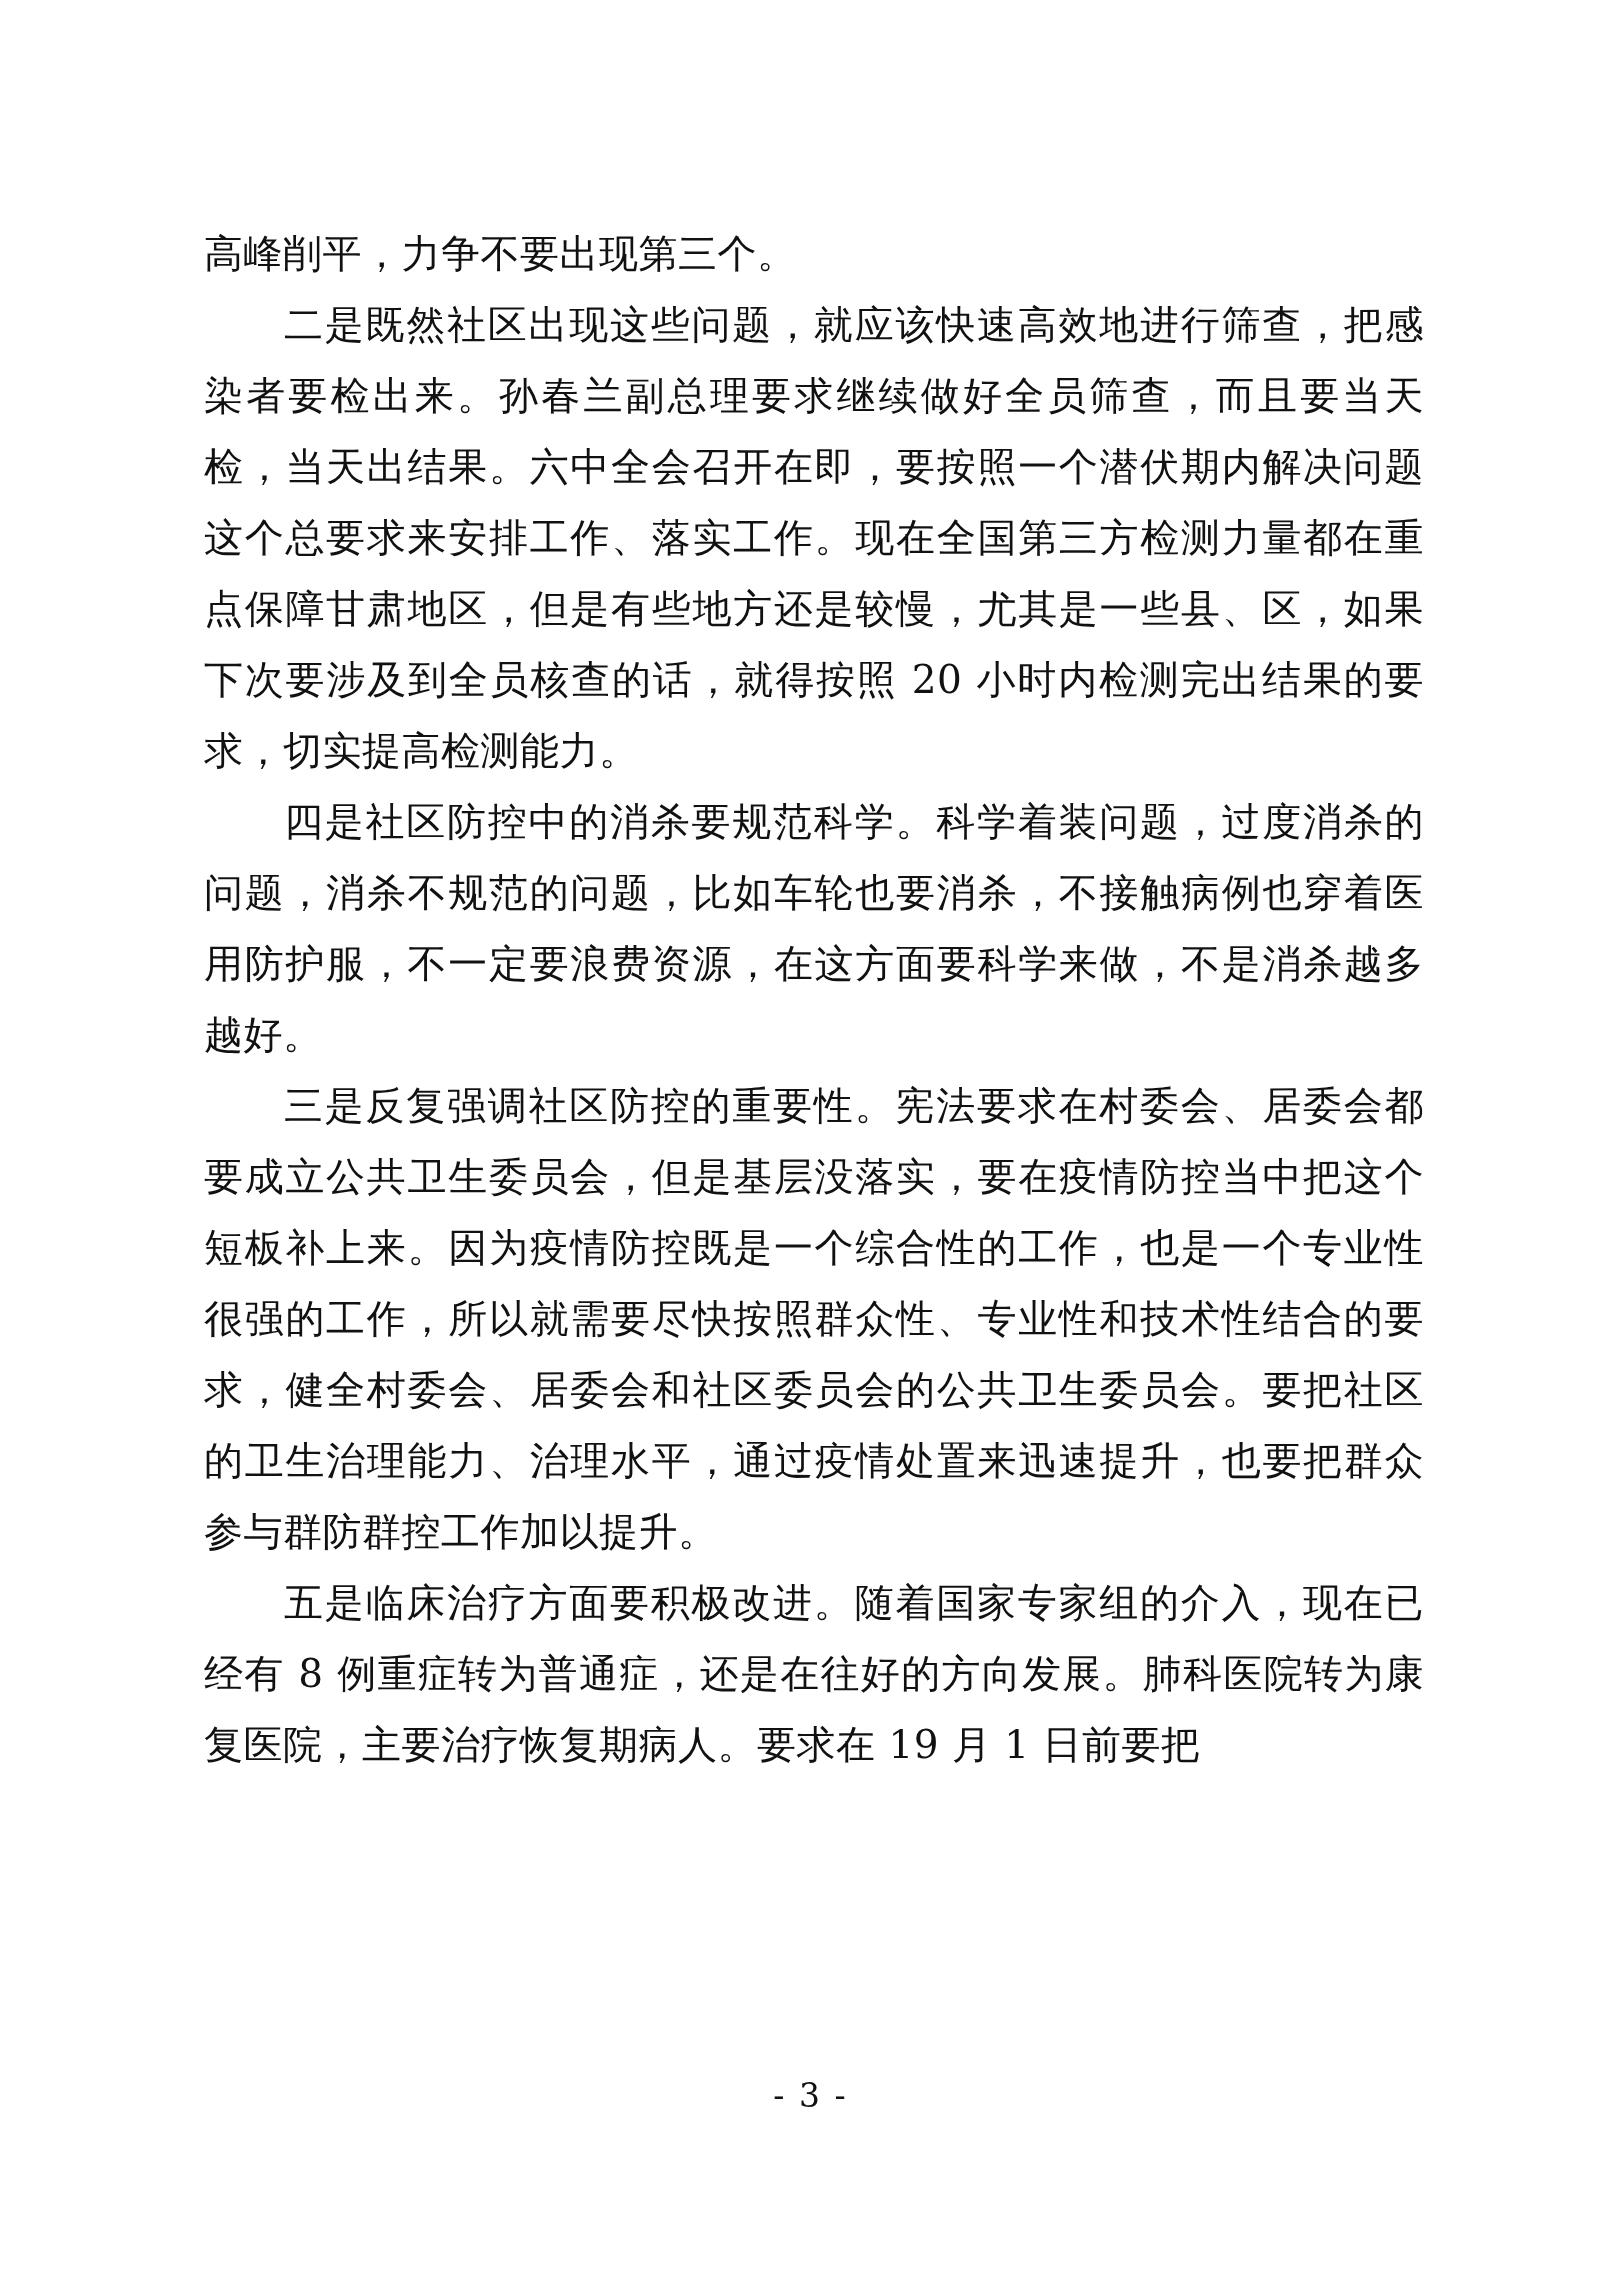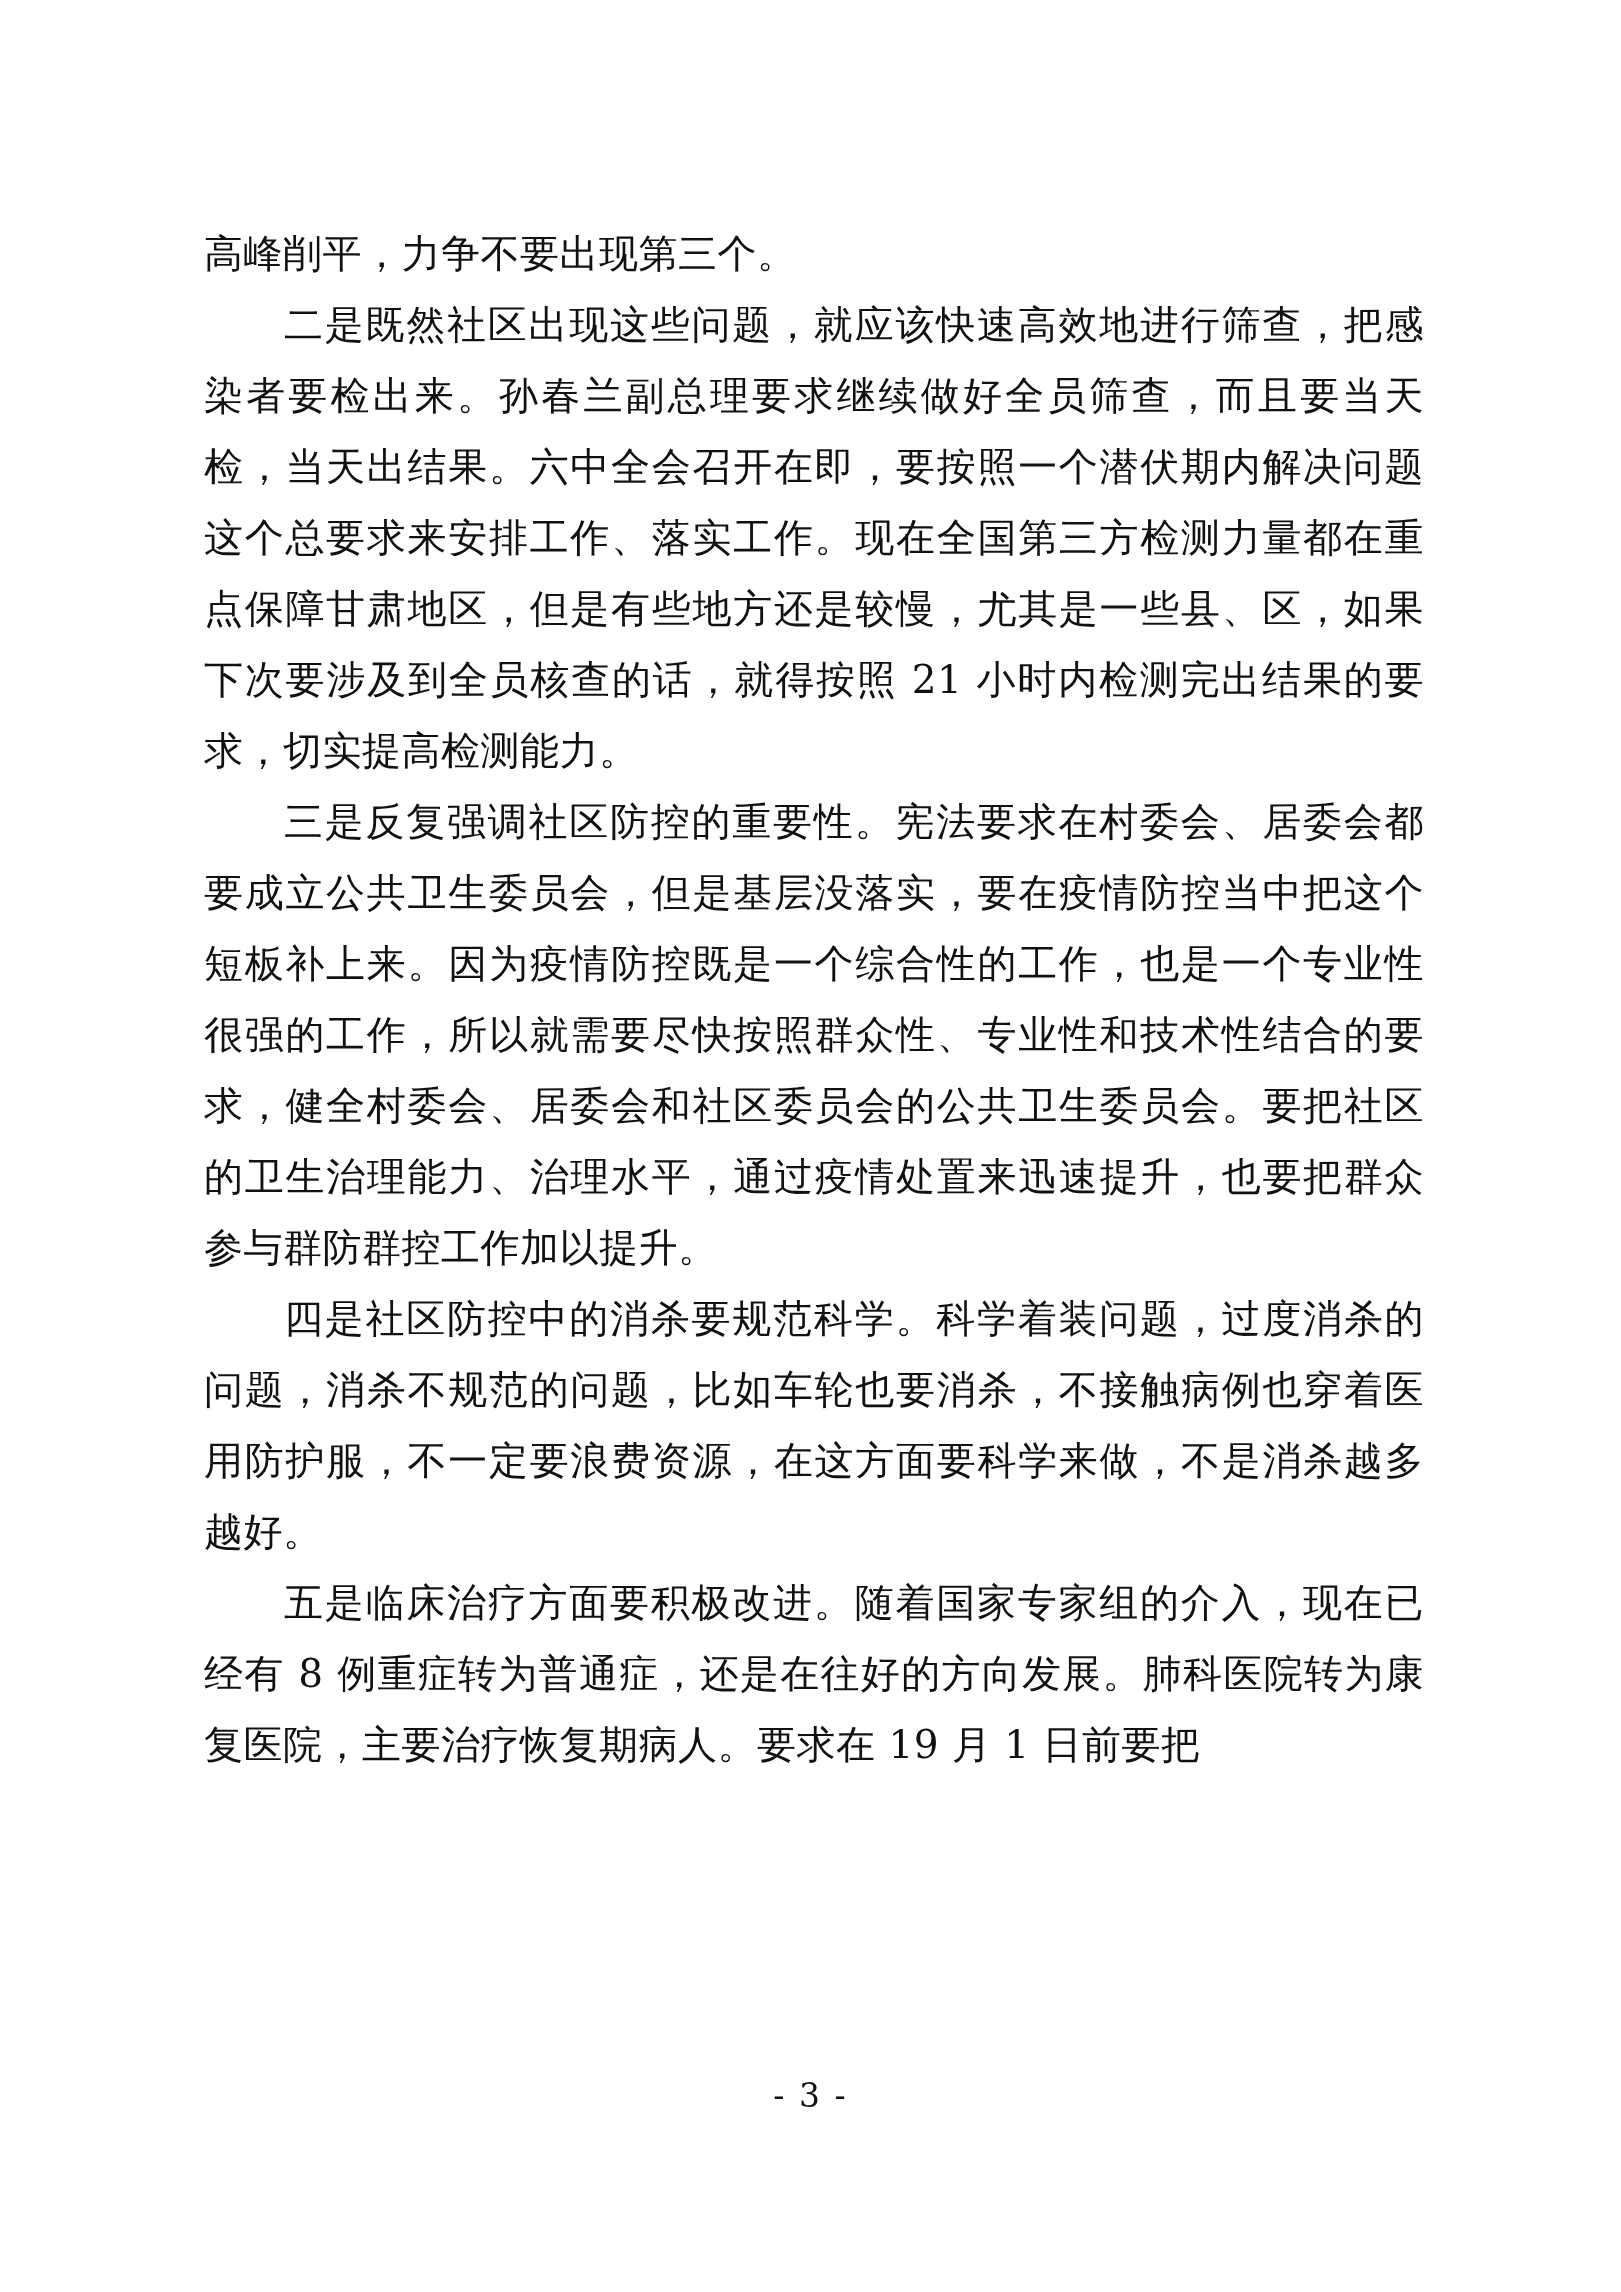--- a/index.html
+++ b/index.html
@@ -53,20 +53,20 @@
     font-family: "DejaVu Serif", "Liberation Serif", serif;
     letter-spacing: 2px;
   }
 </style>
 </head>
 <body>
 
 <div class="page">
   <div class="content">
     <p class="para">高峰削平，力争不要出现第三个。</p>
-    <p class="para indent">二是既然社区出现这些问题，就应该快速高效地进行筛查，把感染者要检出来。孙春兰副总理要求继续做好全员筛查，而且要当天检，当天出结果。六中全会召开在即，要按照一个潜伏期内解决问题这个总要求来安排工作、落实工作。现在全国第三方检测力量都在重点保障甘肃地区，但是有些地方还是较慢，尤其是一些县、区，如果下次要涉及到全员核查的话，就得按照 21 小时内检测完出结果的要求，切实提高检测能力。</p>
+    <p class="para indent">二是既然社区出现这些问题，就应该快速高效地进行筛查，把感染者要检出来。孙春兰副总理要求继续做好全员筛查，而且要当天检，当天出结果。六中全会召开在即，要按照一个潜伏期内解决问题这个总要求来安排工作、落实工作。现在全国第三方检测力量都在重点保障甘肃地区，但是有些地方还是较慢，尤其是一些县、区，如果下次要涉及到全员核查的话，就得按照 20 小时内检测完出结果的要求，切实提高检测能力。</p>
+    <p class="para indent">四是社区防控中的消杀要规范科学。科学着装问题，过度消杀的问题，消杀不规范的问题，比如车轮也要消杀，不接触病例也穿着医用防护服，不一定要浪费资源，在这方面要科学来做，不是消杀越多越好。</p>
     <p class="para indent">三是反复强调社区防控的重要性。宪法要求在村委会、居委会都要成立公共卫生委员会，但是基层没落实，要在疫情防控当中把这个短板补上来。因为疫情防控既是一个综合性的工作，也是一个专业性很强的工作，所以就需要尽快按照群众性、专业性和技术性结合的要求，健全村委会、居委会和社区委员会的公共卫生委员会。要把社区的卫生治理能力、治理水平，通过疫情处置来迅速提升，也要把群众参与群防群控工作加以提升。</p>
-    <p class="para indent">四是社区防控中的消杀要规范科学。科学着装问题，过度消杀的问题，消杀不规范的问题，比如车轮也要消杀，不接触病例也穿着医用防护服，不一定要浪费资源，在这方面要科学来做，不是消杀越多越好。</p>
     <p class="para indent">五是临床治疗方面要积极改进。随着国家专家组的介入，现在已经有 8 例重症转为普通症，还是在往好的方向发展。肺科医院转为康复医院，主要治疗恢复期病人。要求在 19 月 1 日前要把</p>
   </div>
   <div class="footer">- 3 -</div>
 </div>
 
 
 </body></html>

